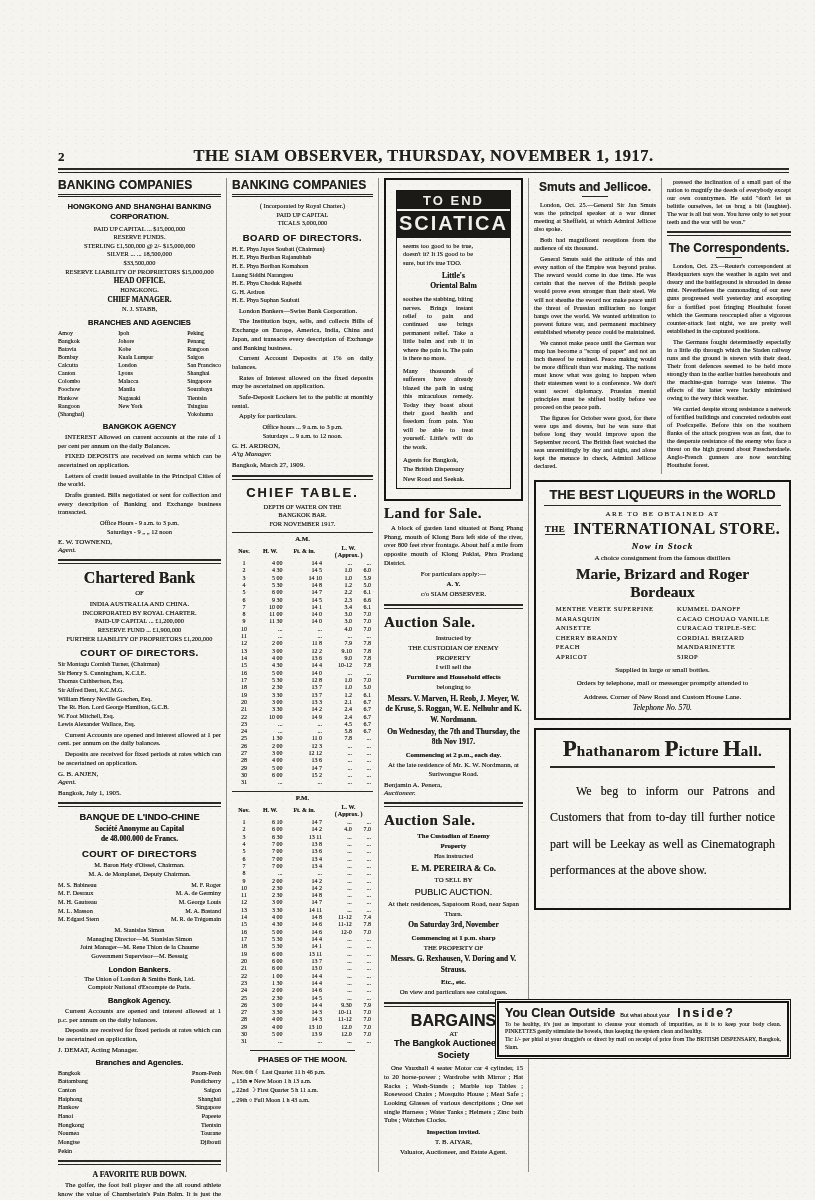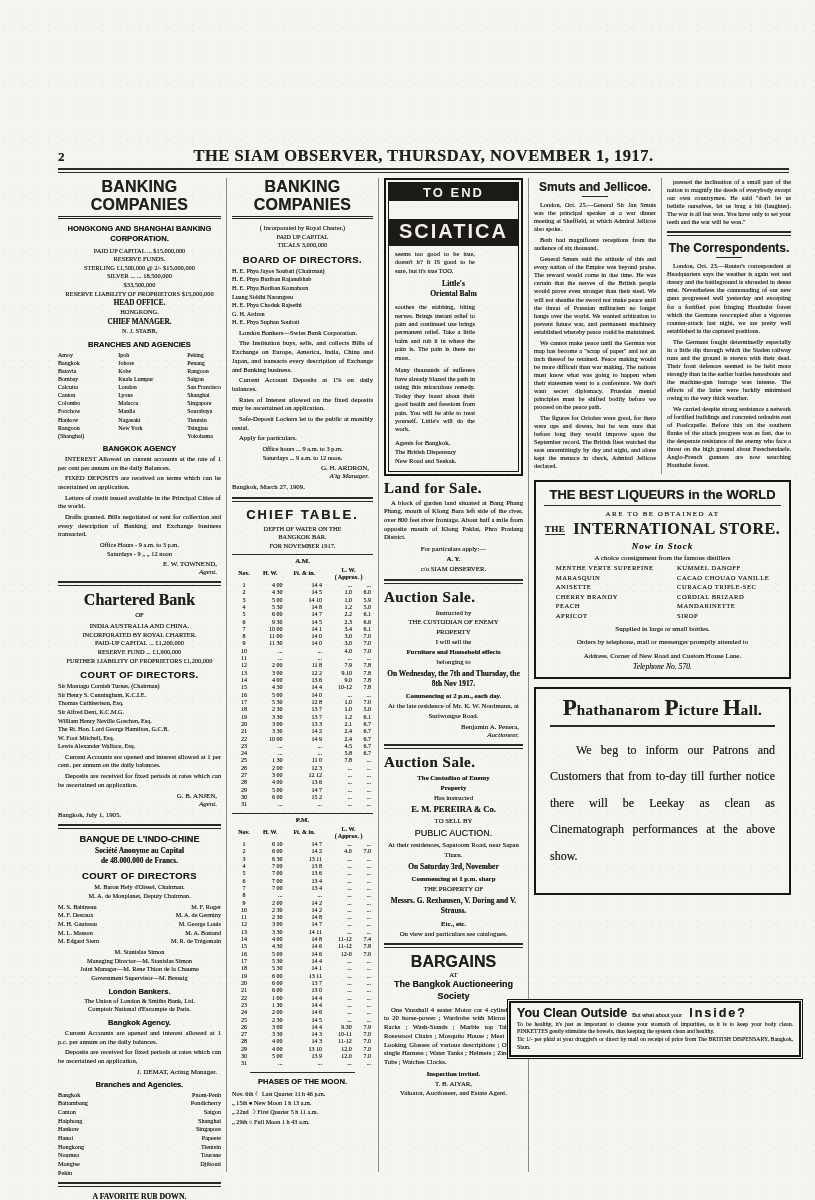--- a/index.html
+++ b/index.html
@@ -20,27 +20,27 @@
   .c2{width:152px;border-left:1px solid #8e8c83;padding:0 5px;}
   .c3{width:150px;border-left:1px solid #8e8c83;padding:0 5px;}
   .c45{flex:1;border-left:1px solid #8e8c83;padding-left:5px;}
   .newscols{display:flex;}
   .c4{width:127px;padding-right:5px;box-sizing:border-box;}
   .c5{flex:1;border-left:1px solid #8e8c83;padding-left:5px;box-sizing:border-box;}
   
   .sep{border-top:2px solid #2a2926;border-bottom:1px solid #2a2926;height:2px;margin:5px 0;}
   .thinsep{border-top:1px solid #2a2926;margin:4px 18px;}
   
-  .h-sec{font-family:"Liberation Sans",sans-serif;font-weight:bold;font-size:16px;text-align:center;
+  .h-sec{font-family:"Liberation Sans",sans-serif;font-weight:bold;font-size:12px;text-align:left;
          border-bottom:3px double #24231f;padding-bottom:2px;margin-bottom:5px;letter-spacing:.2px;}
   .bankname{font-family:"Liberation Sans",sans-serif;font-weight:bold;font-size:7.6px;text-align:center;line-height:1.35;margin:2px 0;}
   .cline{font-size:6.4px;text-align:center;line-height:1.35;}
   .cbold{font-weight:bold;font-size:7.2px;text-align:center;line-height:1.4;}
   .para{font-size:6.7px;line-height:1.3;text-align:justify;text-indent:7px;margin:2px 0;}
-  .sig{text-align:right;font-size:7px;margin:2px 4px 2px 0;}
+  .sig{text-align:left;font-size:7px;margin:2px 4px 2px 0;}
   .sig .role{display:block;font-style:italic;}
   .cities{display:flex;justify-content:space-between;font-size:6px;line-height:1.35;margin:2px 0;}
   .cities ul{list-style:none;margin:0;padding:0;}
   .pairlist{font-size:6.2px;line-height:1.4;margin:2px 0;}
   .pairrow{display:flex;justify-content:space-between;}
   .serif-big{font-family:"Liberation Serif",serif;font-weight:bold;font-size:16px;text-align:center;margin:3px 0 1px;}
   .subcaps{font-size:6.8px;text-align:center;line-height:1.5;}
   .dirtitle{font-family:"Liberation Sans",sans-serif;font-weight:bold;font-size:9.5px;text-align:center;margin:4px 0 2px;letter-spacing:.4px;}
   .dirlist{font-size:6.2px;line-height:1.38;list-style:none;margin:2px 0;padding:0;}
   .banquetitle{font-family:"Liberation Sans",sans-serif;font-weight:bold;font-size:9.2px;text-align:center;margin:3px 0 2px;}
@@ -51,25 +51,25 @@
   .siamtitle{font-family:"Liberation Sans",sans-serif;font-weight:bold;font-size:12.5px;text-align:center;line-height:1.2;margin:2px 0;}
   
   .tidetitle{font-family:"Liberation Sans",sans-serif;font-weight:bold;font-size:13px;text-align:center;letter-spacing:2px;margin:5px 0 3px;}
   .tide{width:100%;border-collapse:collapse;margin:2px 0 4px;}
   .tide th{font-size:6px;font-weight:bold;line-height:1.2;padding:1px 2px;}
   .tide td{font-size:6px;line-height:1.22;padding:0 2px;text-align:right;white-space:nowrap;}
   .tide td:first-child{text-align:center;}
   .ampm{font-weight:bold;font-size:6.8px;text-align:center;border-top:1px solid #2a2926;padding-top:2px;margin-top:3px;}
   .moon{font-size:6.2px;line-height:1.5;list-style:none;margin:3px 0;padding:0;}
   
-  .sci{border:2px solid #161513;padding:2px;margin-bottom:4px;}
+  .sci{border:2px solid #161513;padding:10px;margin-bottom:4px;}
   .sci-in{border:1px solid #161513;padding:0 0 5px;}
   .sci-bar{background:#1b1a17;color:#f1efe8;font-family:"Liberation Sans",sans-serif;font-weight:bold;text-align:center;letter-spacing:2px;}
   .sci-bar1{font-size:13px;padding:2px 0 1px;}
-  .sci-bar2{font-size:20px;padding:1px 0 3px;margin-top:18px;}
+  .sci-bar2{font-size:20px;padding:1px 0 3px;margin-top:2px;}
   .sci-body{width:62%;margin:4px 6px;font-size:6.4px;line-height:1.32;text-align:justify;}
   .sci-prod{font-weight:bold;font-size:7.6px;text-align:center;margin:3px 0;line-height:1.3;}
   .sci-agents{font-size:6.6px;text-align:left;margin:4px 6px 0;line-height:1.4;}
   
   .ad-h{font-weight:bold;font-size:15px;text-align:left;margin:3px 0 2px;letter-spacing:.5px;}
   .adline{font-size:6.8px;text-align:center;line-height:1.45;}
   .adline.b{font-weight:bold;}
   .firm{font-weight:bold;font-size:8.6px;text-align:center;margin:2px 0;}
   .pubauc{font-family:"Liberation Sans",sans-serif;font-weight:normal;font-size:9px;text-align:center;margin:2px 0;}
   .names{font-weight:bold;font-size:7.4px;text-align:center;line-height:1.4;margin:2px 0;}
@@ -93,21 +93,21 @@
   .liq-lists ul{list-style:none;margin:0;padding:0;}
   .liq-foot{font-size:7px;text-align:center;line-height:1.5;margin-top:3px;}
   .liq-tel{font-style:italic;font-size:7.6px;text-align:center;margin-top:1px;}
   
   .ph{border:2.5px solid #161513;padding:6px 14px 12px;margin-top:8px;}
   .ph-title{text-align:center;font-weight:bold;border-bottom:2px solid #2a2926;padding-bottom:4px;}
   .ph-title .big{font-size:23px;}
   .ph-title .rest{font-size:15px;letter-spacing:.5px;}
   .ph-body{font-size:12px;line-height:2.2;text-align:justify;margin-top:10px;text-indent:26px;}
   
-  .cl{position:absolute;left:509px;top:1001px;width:292px;border:2px solid #161513;box-shadow:0 0 0 1px #f5f4ef,0 0 0 2px #161513;padding:3px 6px 4px;background:#f5f4ef;box-sizing:border-box;}
+  .cl{position:absolute;left:497px;top:1001px;width:292px;border:2px solid #161513;box-shadow:0 0 0 1px #f5f4ef,0 0 0 2px #161513;padding:3px 6px 4px;background:#f5f4ef;box-sizing:border-box;}
   .cl-head{display:flex;align-items:baseline;gap:5px;font-family:"Liberation Sans",sans-serif;}
   .cl-h1{font-weight:bold;font-size:12.5px;}
   .cl-mid{font-size:5.6px;line-height:1.1;width:52px;}
   .cl-h2{font-weight:bold;font-size:12.5px;letter-spacing:2px;}
   .cl-body{font-size:5.8px;line-height:1.25;text-align:justify;margin-top:1px;}
   .t-shadow{text-shadow:0 0 .45px rgba(20,20,18,.6);}
 </style>
 </head>
 <body>
 
@@ -970,20 +970,21 @@
       <div class="sep"></div>
 
       <section>
         <div class="ad-h">Auction  Sale.</div>
         <div class="adline">Instructed by</div>
         <div class="adline">THE CUSTODIAN OF ENEMY</div>
         <div class="adline">PROPERTY</div>
         <div class="adline">I will sell the</div>
         <div class="adline b">Furniture and Household effects</div>
         <div class="adline">belonging to</div>
+        <div class="names">Messrs. V. Marven,  H. Reob, J. Meyer, W. de Kruse, S. Roggan, W. E. Nelhuhr and K. W. Nordmann.</div>
         <div class="names">On Wednesday, the 7th and Thursday, the 8th Nov 1917.</div>
         <div class="adline b">Commencing at 2 p.m., each day.</div>
         <div class="adline">At the late residence of Mr. K. W. Nordmann, at Suriwongse Road.</div>
         <div class="sig">
           <span>Benjamin A. Penera,</span>
           <span class="role">Auctioneer.</span>
         </div>
       </section>
 
       <div class="sep"></div>
@@ -1054,20 +1055,21 @@
       </div>
 
       <section class="liq">
         <div class="liq-h1">THE BEST LIQUEURS in the WORLD</div>
         <div class="liq-sub">ARE  TO  BE  OBTAINED  AT</div>
         <div class="liq-store">
           <span class="the">THE</span><span>INTERNATIONAL  STORE.</span>
         </div>
         <div class="liq-stock">Now  in  Stock</div>
         <div class="liq-line">A choice consignment from the famous distillers</div>
+        <div class="liq-brand">Marie, Brizard and Roger Bordeaux</div>
         <div class="liq-lists">
           <ul>
 
           <li>MENTHE VERTE SUPERFINE</li>
               <li>MARASQUIN</li>
               <li>ANISETTE</li>
               <li>CHERRY BRANDY</li>
               <li>PEACH</li>
               <li>APRICOT</li>
             </ul>
@@ -1086,21 +1088,21 @@
         <div class="liq-foot">Address.   Corner of New Road and Custom House Lane.</div>
         <div class="liq-tel">Telephone No. 570.</div>
       </section>
 
       <section class="ph">
         <div class="ph-title">
           <span class="big">P</span><span class="rest">hathanarom</span>
           <span class="big">P</span><span class="rest">icture</span>
           <span class="big">H</span><span class="rest">all.</span>
         </div>
-        <p class="ph-body">We beg to inform our Patrons and Customers that from to-day till further notice there will be Leekay as clean as Cinematograph performances at the above show.</p>
+        <p class="ph-body">We beg to inform our Patrons and Customers that from to-day till further notice part will be Leekay as well as Cinematograph performances at the above show.</p>
       </section>
     </div>
   </div>
 
   <section class="cl">
     <div class="cl-head">
       <span class="cl-h1">You Clean Outside</span>
       <span class="cl-mid">But what about your</span>
       <span class="cl-h2">Inside?</span>
     </div>

